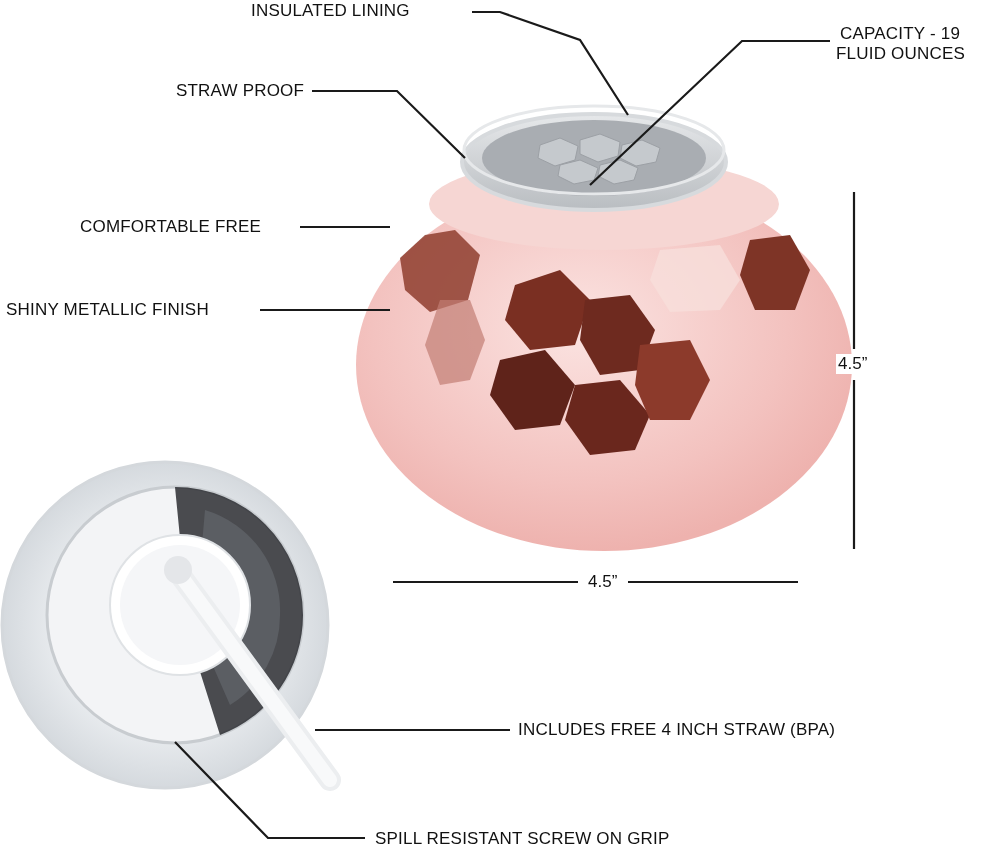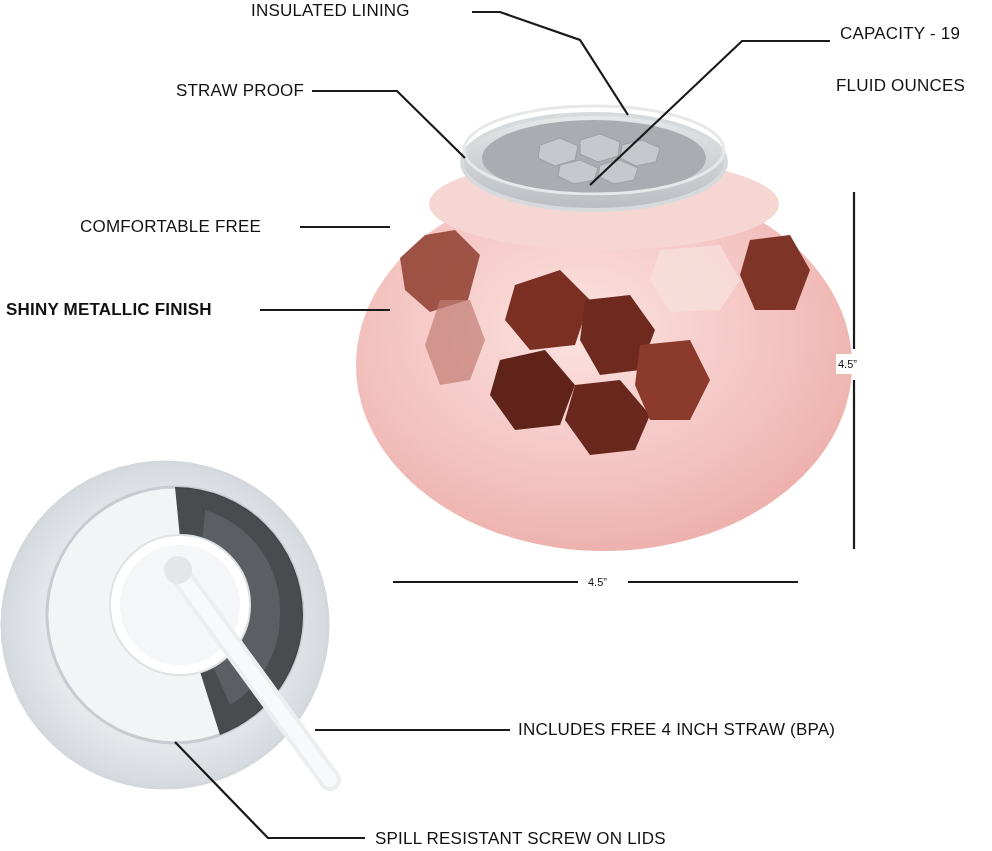--- a/index.html
+++ b/index.html
@@ -1,19 +1,19 @@
 <!DOCTYPE html>
 <html><head>
 <meta charset="utf-8">
 <style>
   html, body { margin: 0; padding: 0; background: #ffffff; }
   body { width: 992px; height: 851px; position: relative; overflow: hidden;
          font-family: "Liberation Sans", "DejaVu Sans", sans-serif; color: #111; }
   .label { position: absolute; font-size: 17px; letter-spacing: 0.2px; white-space: nowrap; line-height: 20px; }
-  .dim { position: absolute; font-size: 11px; line-height: 20px; background: #fff; padding: 0 2px; }
+  .dim { position: absolute; font-size: 17px; line-height: 20px; background: #fff; padding: 0 2px; }
   svg.overlay { position: absolute; left: 0; top: 0; }
 </style>
 </head>
 <body>
 
 <svg class="overlay" width="992" height="851" viewBox="0 0 992 851">
   <defs>
     <radialGradient id="pinkBall" cx="45%" cy="40%" r="60%">
       <stop offset="0%" stop-color="#fbe3e1"></stop>
       <stop offset="70%" stop-color="#f3c2bf"></stop>
@@ -83,22 +83,22 @@
     <line x1="854" y1="192" x2="854" y2="349"></line>
     <line x1="854" y1="380" x2="854" y2="549"></line>
     <line x1="393" y1="582" x2="578" y2="582"></line>
     <line x1="628" y1="582" x2="798" y2="582"></line>
   </g>
 </svg>
 
 <div class="label" style="left:251px; top:1px;text-align:center;">INSULATED LINING</div>
 <div class="label" style="left:840px; top:24px; ">
   <div>CAPACITY - 19</div>
-  <div style="margin-left:-4px;margin-top:32px;">FLUID OUNCES</div>
+  <div style="margin-left:-4px;">FLUID OUNCES</div>
 </div>
 <div class="label" style="left:176px; top:81px;">STRAW PROOF</div>
 <div class="label" style="left:80px; top:217px;">COMFORTABLE FREE</div>
-<div class="label" style="left:6px; top:300px;font-weight:bold;">SHINY METALLIC  FINISH</div>
+<div class="label" style="left:6px; top:300px;">SHINY METALLIC  FINISH</div>
 <div class="label" style="left:518px; top:720px;">INCLUDES FREE 4 INCH STRAW (BPA)</div>
-<div class="label" style="left:375px; top:829px;">SPILL RESISTANT SCREW ON LIDS</div>
+<div class="label" style="left:375px; top:829px;">SPILL RESISTANT SCREW ON GRIP</div>
 
 <div class="dim" style="left:836px; top:354px;">4.5”</div>
 <div class="dim" style="left:586px; top:572px;">4.5”</div>
 
 </body></html>

